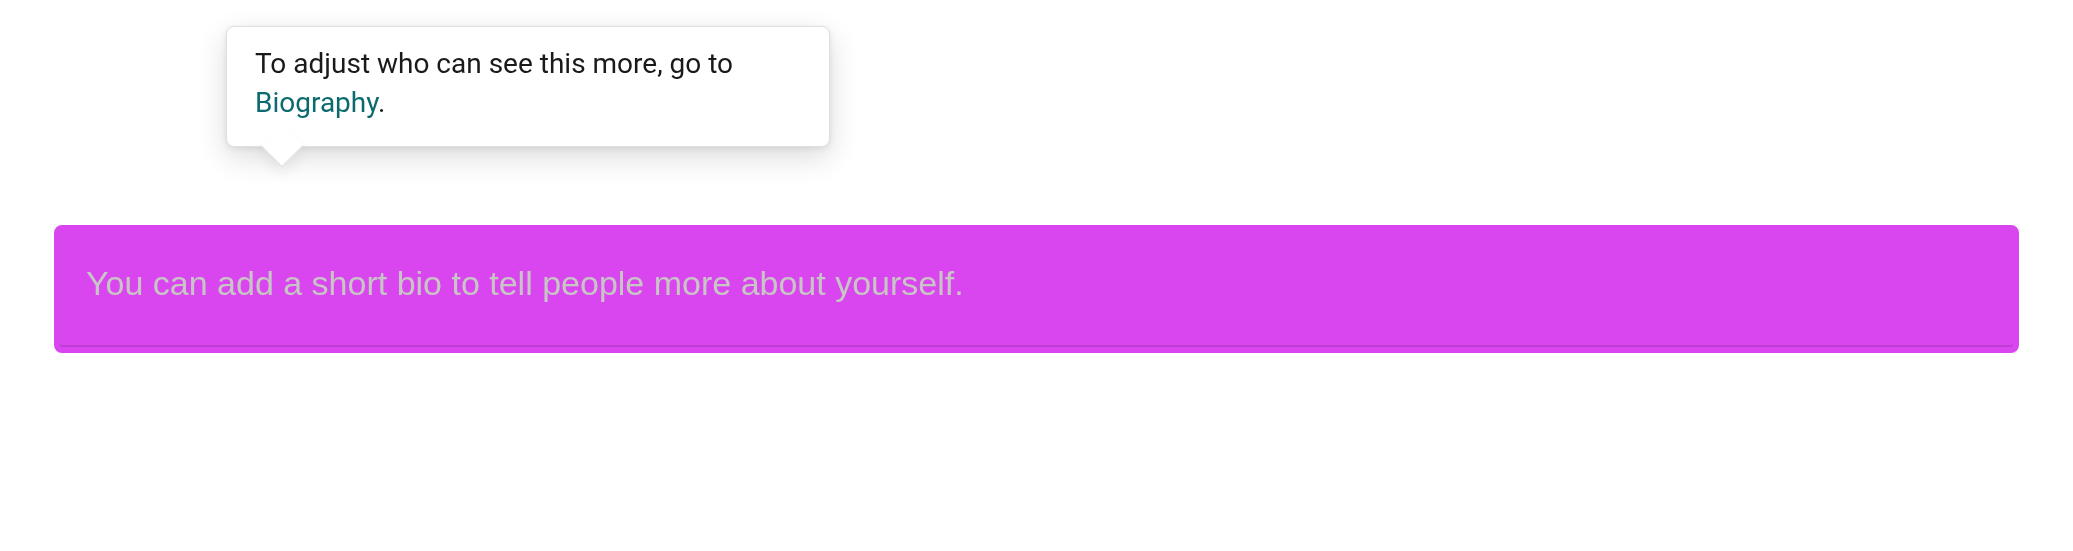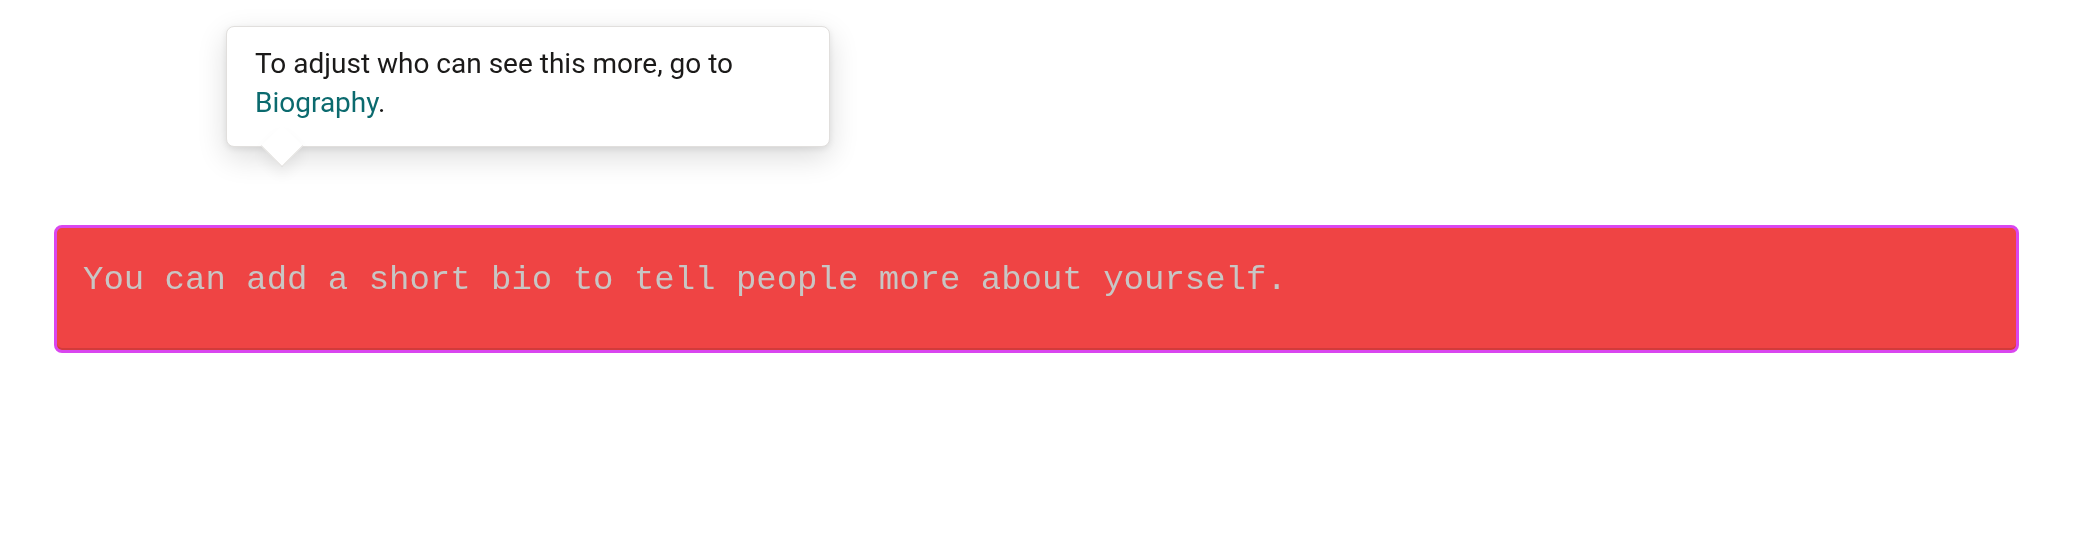--- a/index.html
+++ b/index.html
@@ -108,27 +108,27 @@
     position: absolute;
     left: 54px;
     right: 54px;
     top: 225px;
     height: 128px;
   }
   .bio-textarea {
     width: 100%;
     height: 100%;
     resize: none;
-    font-family: Liberation Mono, monospace;
+    font-family: Liberation Sans, sans-serif;
     font-size: 34px;
     line-height: 1.3;
     color: #323130;
     padding: 30px 26px;
-    background: #ef4444;
-    border: 3px solid #d946ef;
+    background: #d946ef;
+    border: 6px solid #d946ef;
     border-radius: 8px;
     box-shadow: inset 0 -2px 0 rgba(0,0,0,0.12);
   }
   .bio-textarea::placeholder {
     color: #c8c6c4;
   }
 </style>
 </head>
 <body>
 

